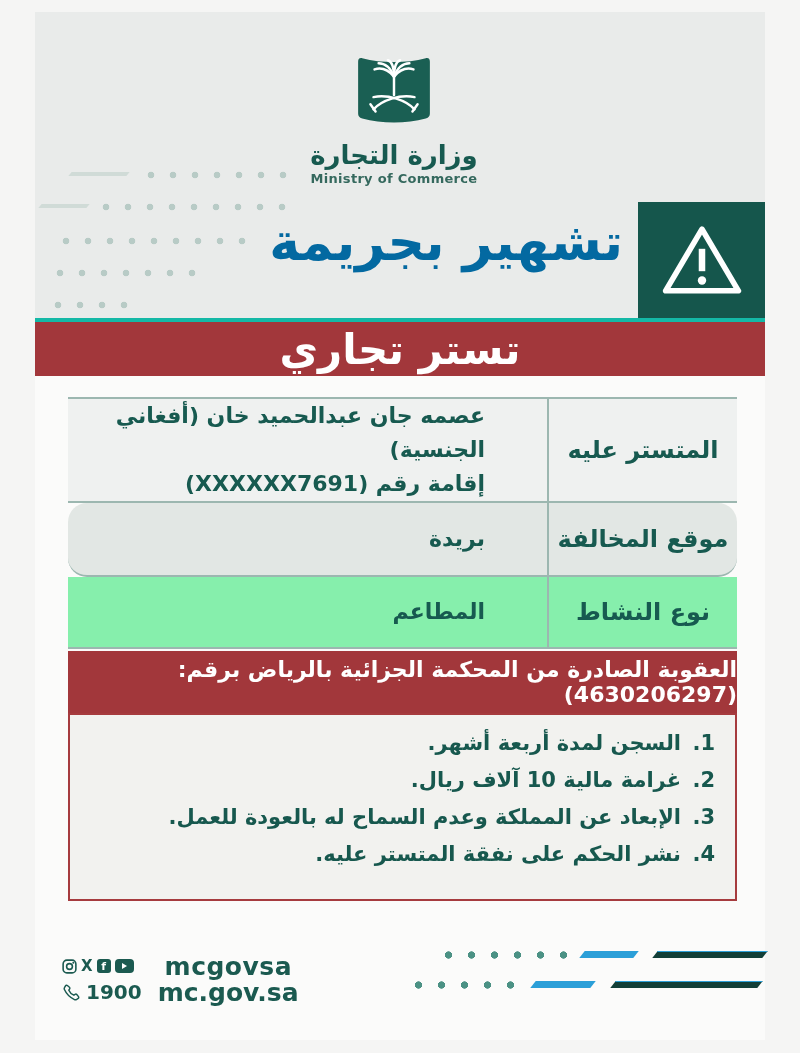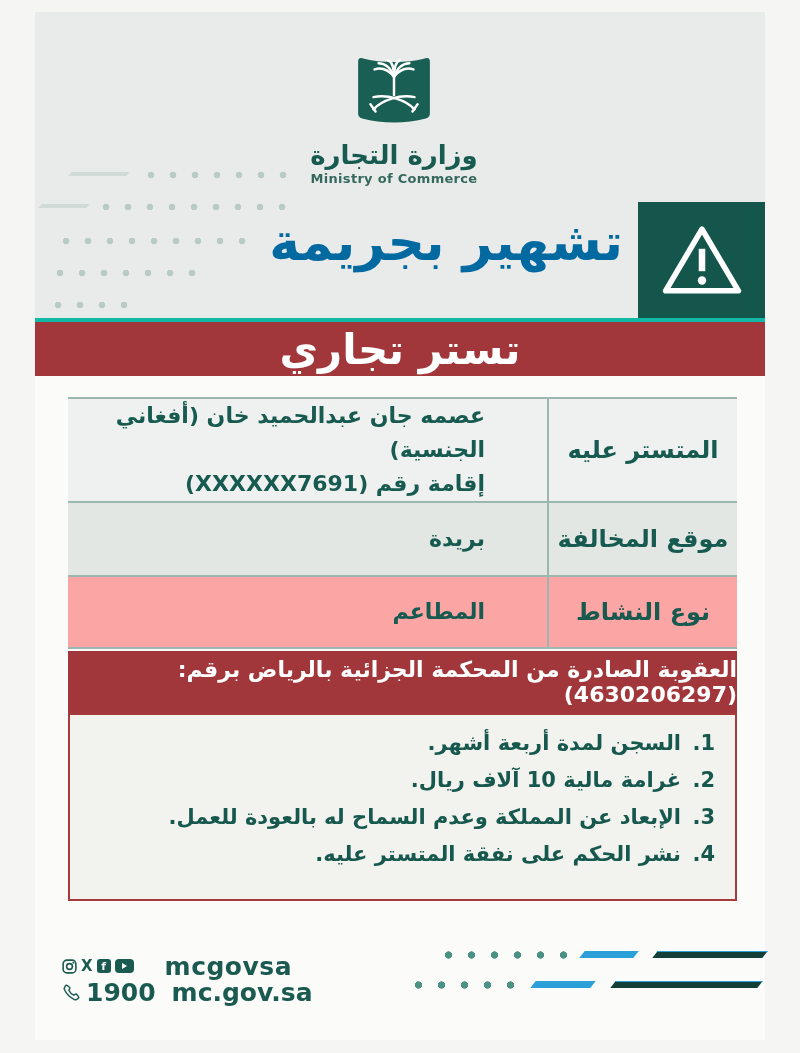--- a/index.html
+++ b/index.html
@@ -27,43 +27,43 @@
 
   
   .crime-banner { height:58px; background:#a2373b; border-top:4px solid #14b8a6; color:#ffffff;
                   display:flex; align-items:center; justify-content:center;
                   font-size:42px; font-weight:bold; direction:rtl; }
 
   
   .info-table { margin:21px 28px 0 33px; width:669px; border-top:2px solid #9cb7b0; }
   .info-row { display:flex; border-bottom:2px solid #9cb7b0; }
   .info-row.r0 { height:104px; background:#eff1f0; }
-  .info-row.r1 { height:74px;  background:#e2e7e4; }
-  .info-row.r2 { height:72px;  background:#fca5a5; }
+  .info-row.r1 { height:74px;  background:#e2e7e4;border-radius:19px; }
+  .info-row.r2 { height:72px;  background:#86efac; }
   .cell-value { flex:1; direction:rtl; display:flex; flex-direction:column; justify-content:center;
                 padding-right:14px; color:#175a50; font-size:22px; font-weight:bold; line-height:1.55; }
   .cell-label { width:190px; border-left:2px solid #9cb7b0; display:flex; align-items:center; justify-content:center;
                 color:#175a50; font-size:24px; font-weight:bold; direction:rtl;margin-left:48px; }
 
   
   .penalty-banner { margin:2px 28px 0 33px; width:669px; height:62px; background:#a2373b; color:#ffffff;
                     display:flex; align-items:center; justify-content:center;
                     font-size:22px; font-weight:bold; direction:rtl; }
   .penalty-box { margin:0 28px 0 33px; width:669px; height:188px; border:2px solid #a63b3e; background:#f2f2ef;
                  direction:rtl; padding:16px 20px 0 16px; }
   .p-item { display:flex; direction:rtl; align-items:flex-start; margin-bottom:13px;
             color:#17584e; font-size:21px; font-weight:bold; }
   .p-num { width:34px; flex:0 0 34px; }
 
   
   .footer-left { position:absolute; left:27px; top:941px; color:#1b5a50; }
   .f-line { display:flex; align-items:center; height:26px; }
   .f-icons { display:flex; align-items:center; gap:4px; }
   .handle { font-size:25px; font-weight:bold; margin-left:31px; letter-spacing:.5px; }
-  .phone-num { font-size:25px; font-weight:bold; margin-left:5px; }
+  .phone-num { font-size:20px; font-weight:bold; margin-left:5px; }
   .website { font-size:25px; font-weight:bold; margin-left:16px; }
   .x-glyph { font-size:15px; font-weight:900; line-height:15px; }
   .fb-badge { width:14px; height:14px; background:#1b5a50; border-radius:3px; color:#fff; font-size:11px;
               font-weight:bold; display:flex; align-items:flex-end; justify-content:center; line-height:12px; }
   .yt-badge { width:19px; height:14px; background:#1b5a50; border-radius:4px; display:flex; align-items:center; justify-content:center; }
   .yt-tri { width:0; height:0; border-left:5px solid #fff; border-top:3.5px solid transparent; border-bottom:3.5px solid transparent; }
 
   .f-dots { position:absolute; height:8px; background-image:radial-gradient(circle, #4b9184 0 3.4px, transparent 3.9px);
             background-size:23px 8px; background-repeat:repeat-x; background-position:0 center; }
   .bar { position:absolute; height:7px; transform:skewX(-38deg); }

